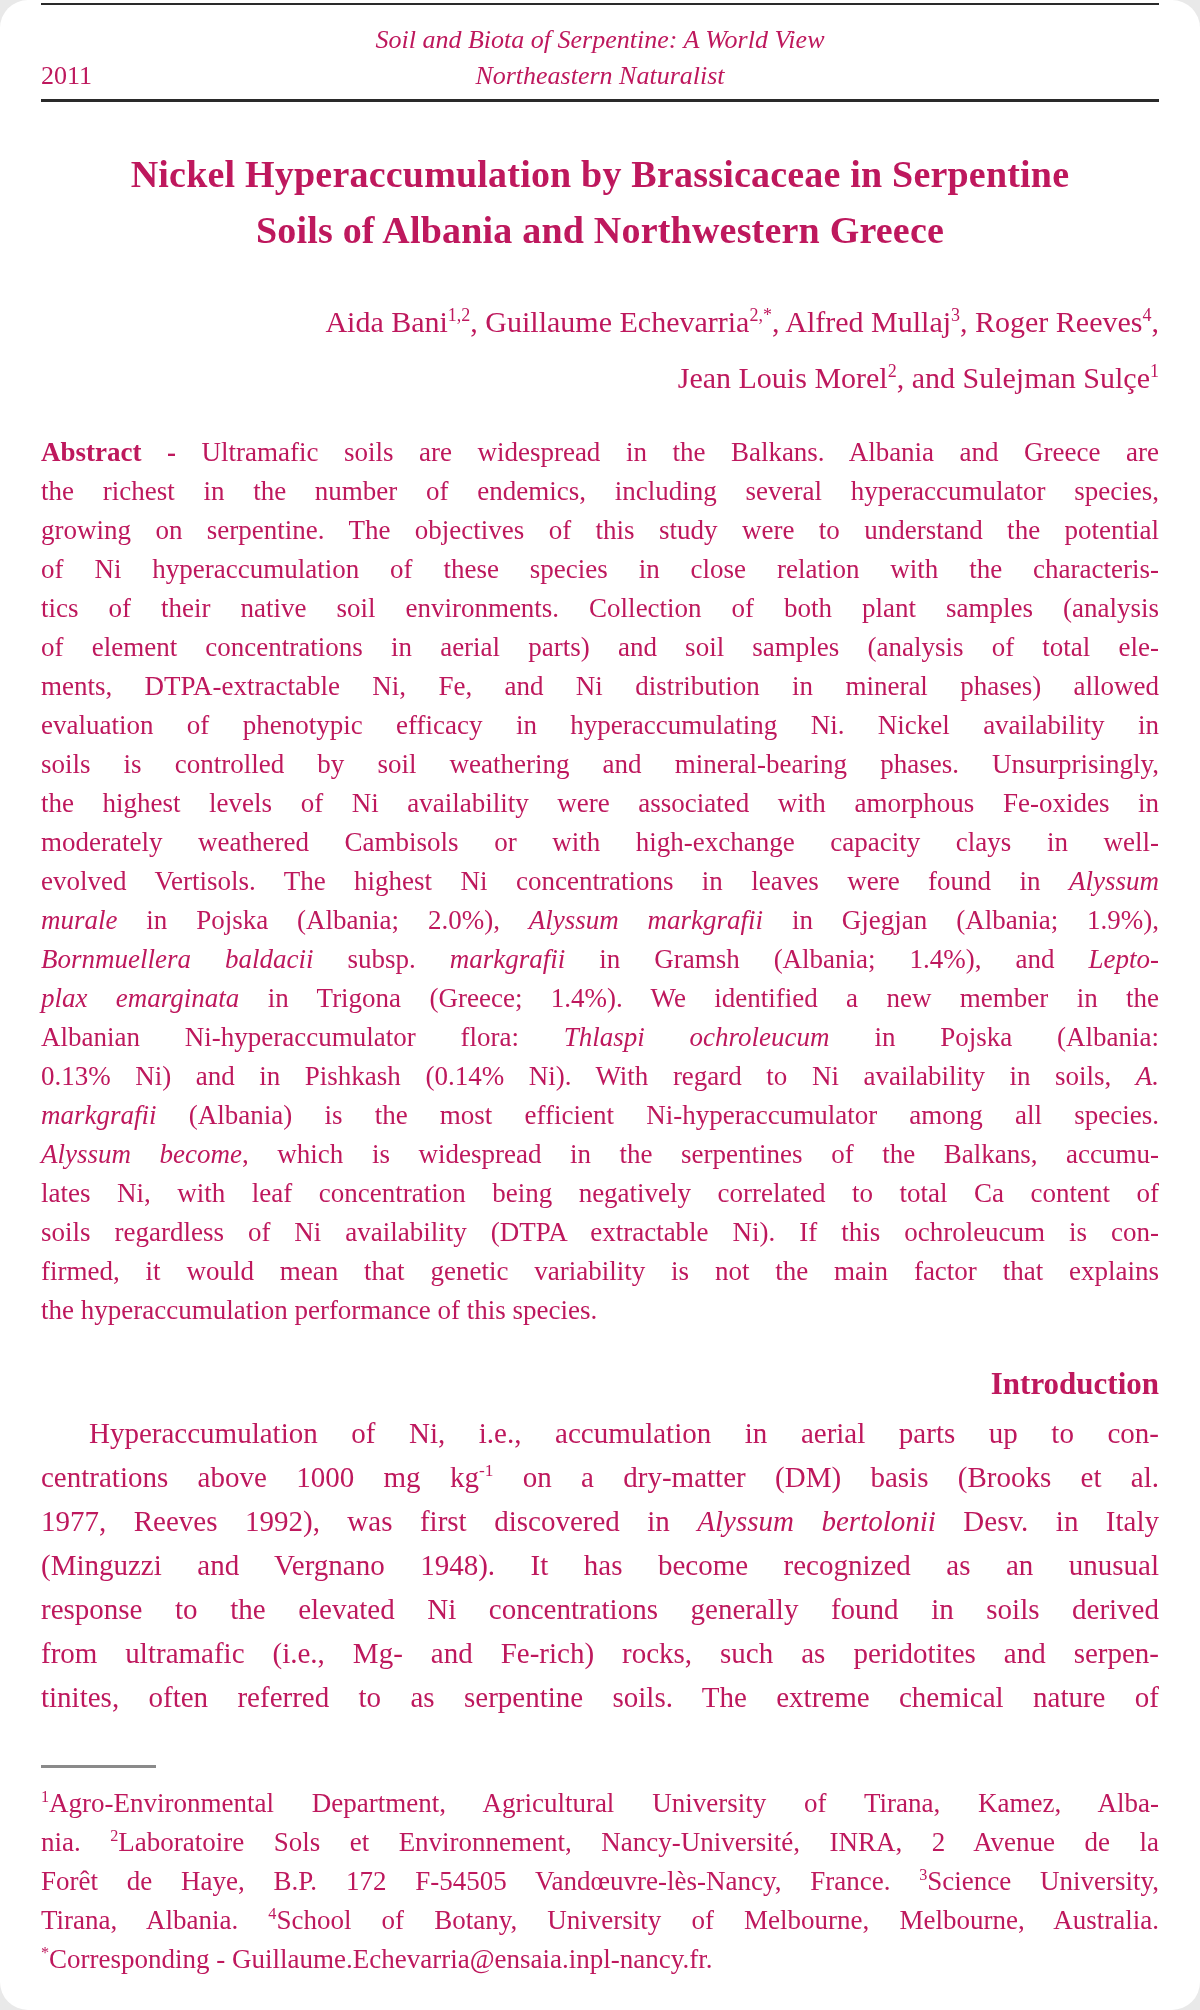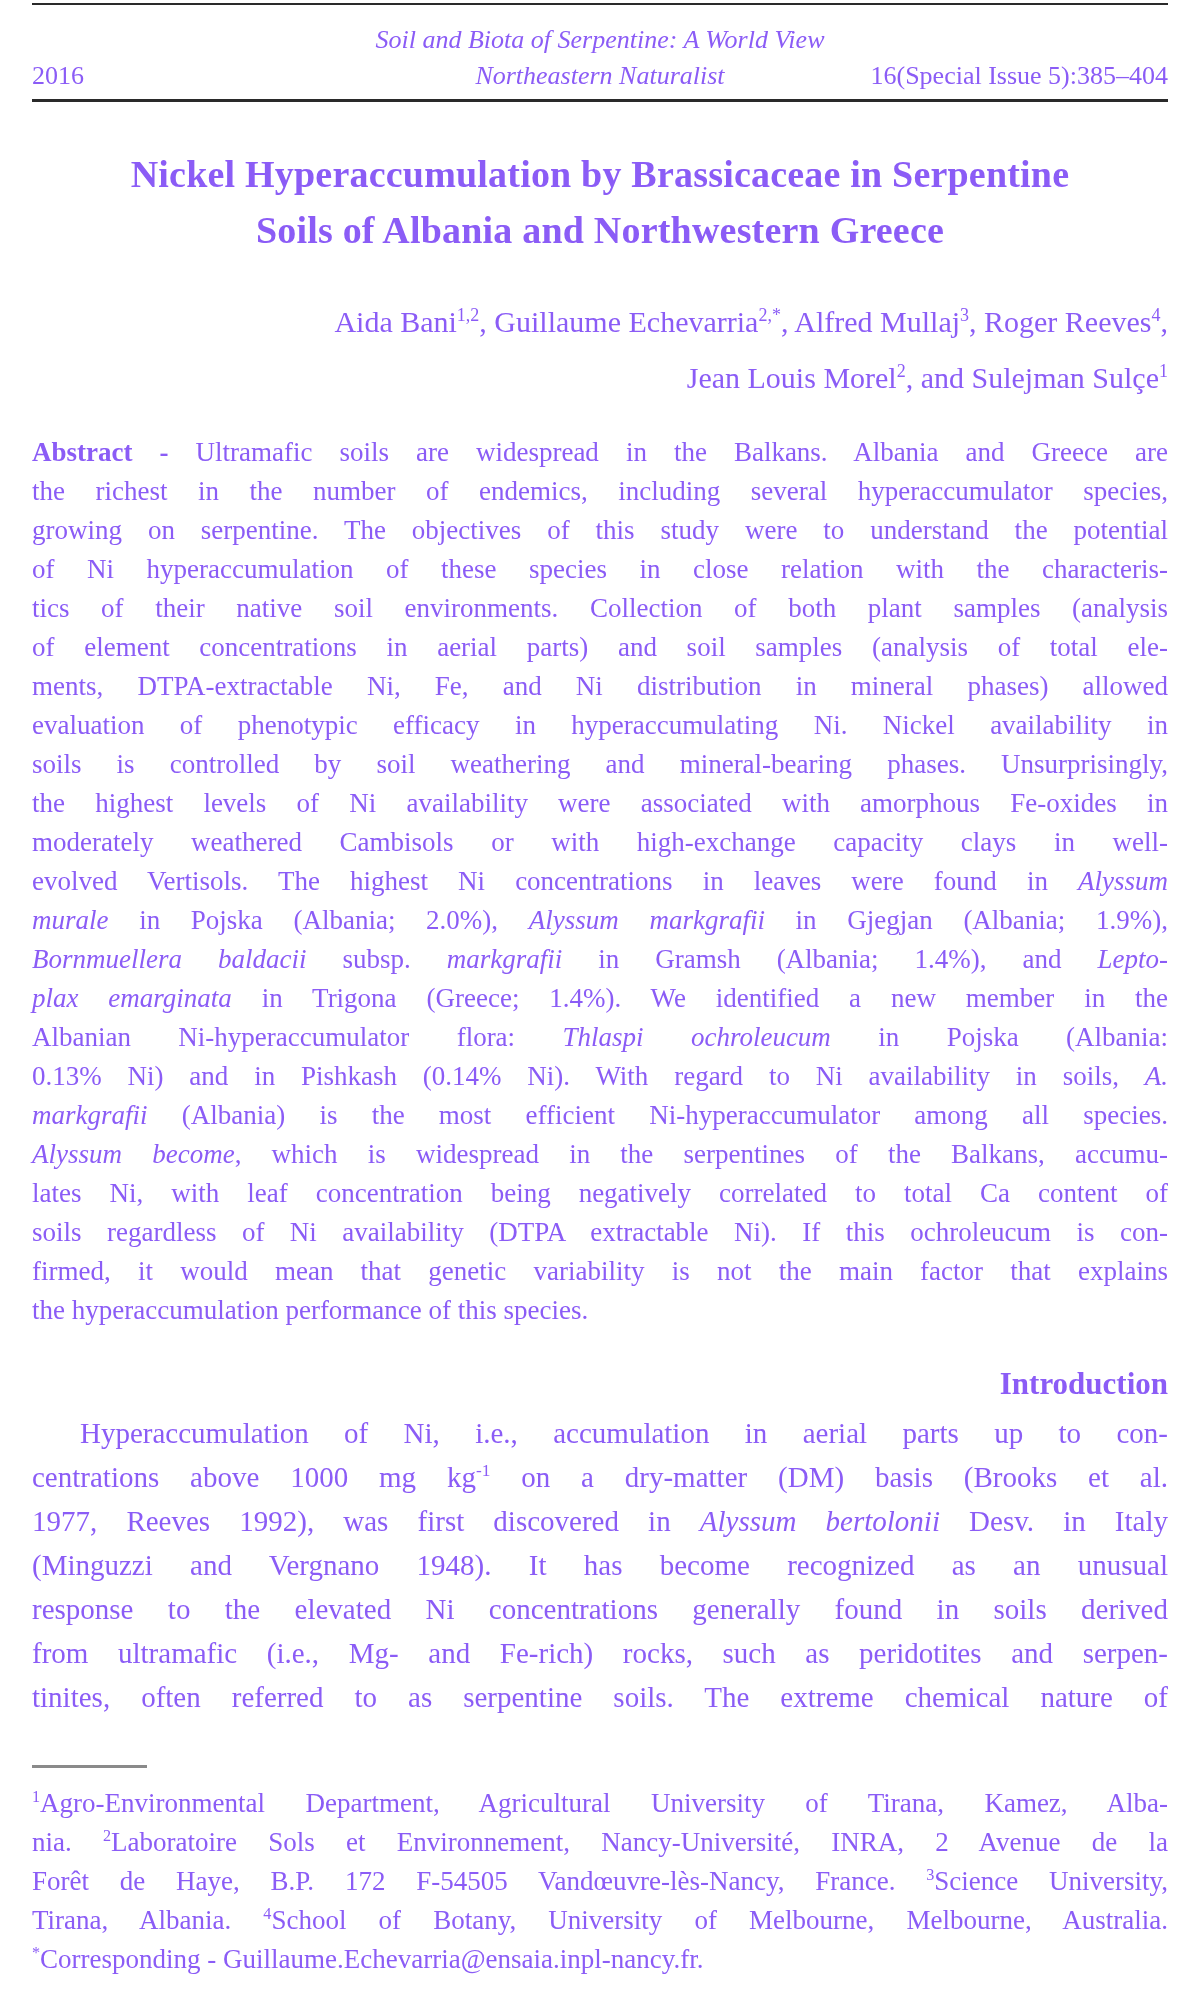--- a/index.html
+++ b/index.html
@@ -3,24 +3,25 @@
 <meta charset="utf-8">
 <style>
   html, body { margin: 0; padding: 0; background: #e9e9e9; }
   .page {
     position: relative;
     width: 1200px;
     height: 2010px;
     margin: 0 auto;
     background: #ffffff;
     box-sizing: border-box;
-    padding: 0 32px;
-    color: #8b5cf6;
+    padding: 0 41px;
+    color: #be185d;
     font-family: "Liberation Serif", serif;
     overflow: hidden;
+    border-radius: 28px;
   }
   .rule-top { border-top: 2px solid #2a2a2a; margin-top: 3px; }
   .rule-mid { border-top: 3px solid #2a2a2a; margin-top: 5px; }
 
   header { margin-top: 17px; font-size: 26px; }
   .h-row1 { text-align: center; line-height: 36px; }
   .h-row2 {
     display: grid;
     grid-template-columns: 1fr auto 1fr;
     align-items: baseline;
@@ -79,23 +80,22 @@
 
 <div class="page">
 
   <div class="rule-top"></div>
 
   <header>
     <div class="h-row1">
       <span class="it">Soil and Biota of Serpentine: A World View</span>
     </div>
     <div class="h-row2">
-      <span class="h-year">2016</span>
+      <span class="h-year">2011</span>
       <span class="it">Northeastern Naturalist</span>
-      <span class="h-cite">16(Special Issue 5):385–404</span>
     </div>
   </header>
 
   <div class="rule-mid"></div>
 
   <h1>
     <span>Nickel Hyperaccumulation by Brassicaceae in Serpentine</span>
     <span>Soils of Albania and Northwestern Greece</span>
   </h1>
 

